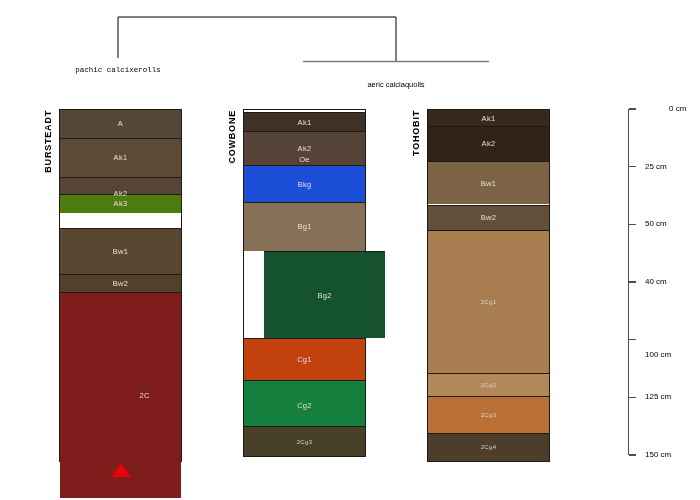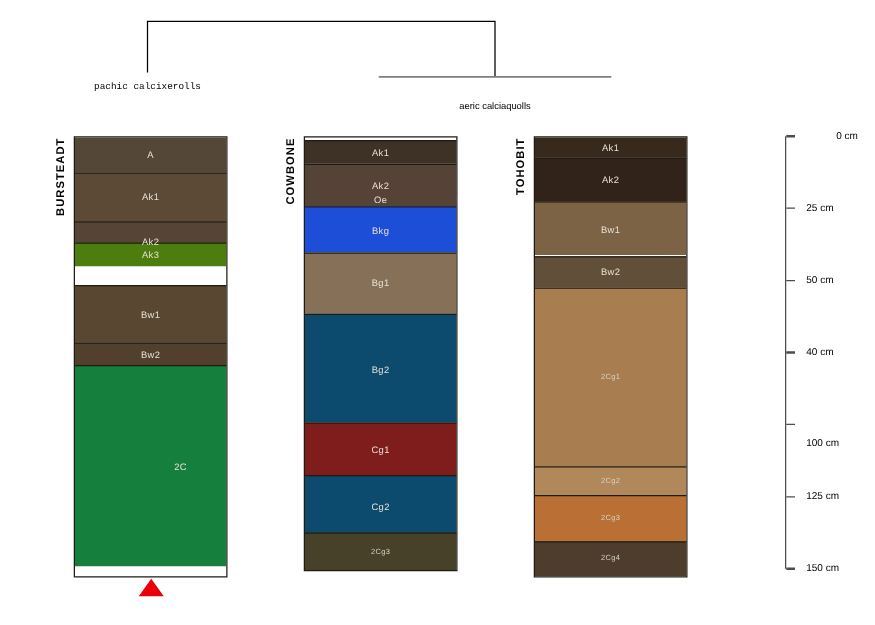--- a/index.html
+++ b/index.html
@@ -48,21 +48,21 @@
         </div>
         <div class="horizon sep" style="top: 84px; height: 18.5px; background: #4d7c0f;">
           <span class="hlabel">Ak3</span>
         </div>
         <div class="horizon sep" style="top: 117.6px; height: 46.1px; background: rgb(89, 71, 50);">
           <span class="hlabel">Bw1</span>
         </div>
         <div class="horizon sep" style="top: 163.8px; height: 18.5px; background: rgb(81, 64, 44);">
           <span class="hlabel">Bw2</span>
         </div>
-        <div class="horizon sep" style="top: 182.2px; height: 161px; background: #15803d; padding-left: 48px;">
+        <div class="horizon sep" style="top: 182.2px; height: 206px; background: #7f1d1d; padding-left: 48px;">
           <span class="hlabel">2C</span>
         </div>
         <div class="marker" style="left: 50.5px; top: 352.6px; border-bottom-color: rgb(232, 0, 11);"></div>
       </div>
       <div class="profile-column" style="left: 243px; top: 109px; width: 121px; height: 346px;">
         <span class="profile-name">COWBONE</span>
         <div class="horizon" style="top: 0px; height: 2.3px; background: #8b5cf6; margin-top: 48px;">
           <span class="hlabel">Oe</span>
         </div>
         <div class="horizon sep" style="top: 2.3px; height: 18.5px; background: rgb(62, 49, 38);">
@@ -70,27 +70,27 @@
         </div>
         <div class="horizon sep" style="top: 20.8px; height: 34.6px; background: rgb(84, 67, 54);">
           <span class="hlabel">Ak2</span>
         </div>
         <div class="horizon sep" style="top: 55.4px; height: 36.9px; background: #1d4ed8;">
           <span class="hlabel">Bkg</span>
         </div>
         <div class="horizon sep" style="top: 92.3px; height: 48.4px; background: rgb(134, 113, 88);">
           <span class="hlabel">Bg1</span>
         </div>
-        <div class="horizon sep" style="top: 140.7px; height: 87.7px; background: #0c4a6e;">
+        <div class="horizon sep" style="top: 140.7px; height: 87.7px; background: #14532d; margin-left: 20px;">
           <span class="hlabel">Bg2</span>
         </div>
-        <div class="horizon sep" style="top: 228.4px; height: 41.5px; background: #7f1d1d;">
+        <div class="horizon sep" style="top: 228.4px; height: 41.5px; background: #c2410c;">
           <span class="hlabel">Cg1</span>
         </div>
-        <div class="horizon sep" style="top: 269.9px; height: 51px; background: #0c4a6e;">
+        <div class="horizon sep" style="top: 269.9px; height: 51px; background: #15803d;">
           <span class="hlabel">Cg2</span>
         </div>
         <div class="horizon sep" style="top: 316px; height: 30px; background: rgb(72, 65, 42);">
           <span class="hlabel small">2Cg3</span>
         </div>
       </div>
       <div class="profile-column" style="left: 427px; top: 109px; width: 121px; height: 350.6px;">
         <span class="profile-name">TOHOBIT</span>
         <div class="horizon" style="top: 0px; height: 16.1px; background: rgb(55, 42, 29);">
           <span class="hlabel">Ak1</span>

